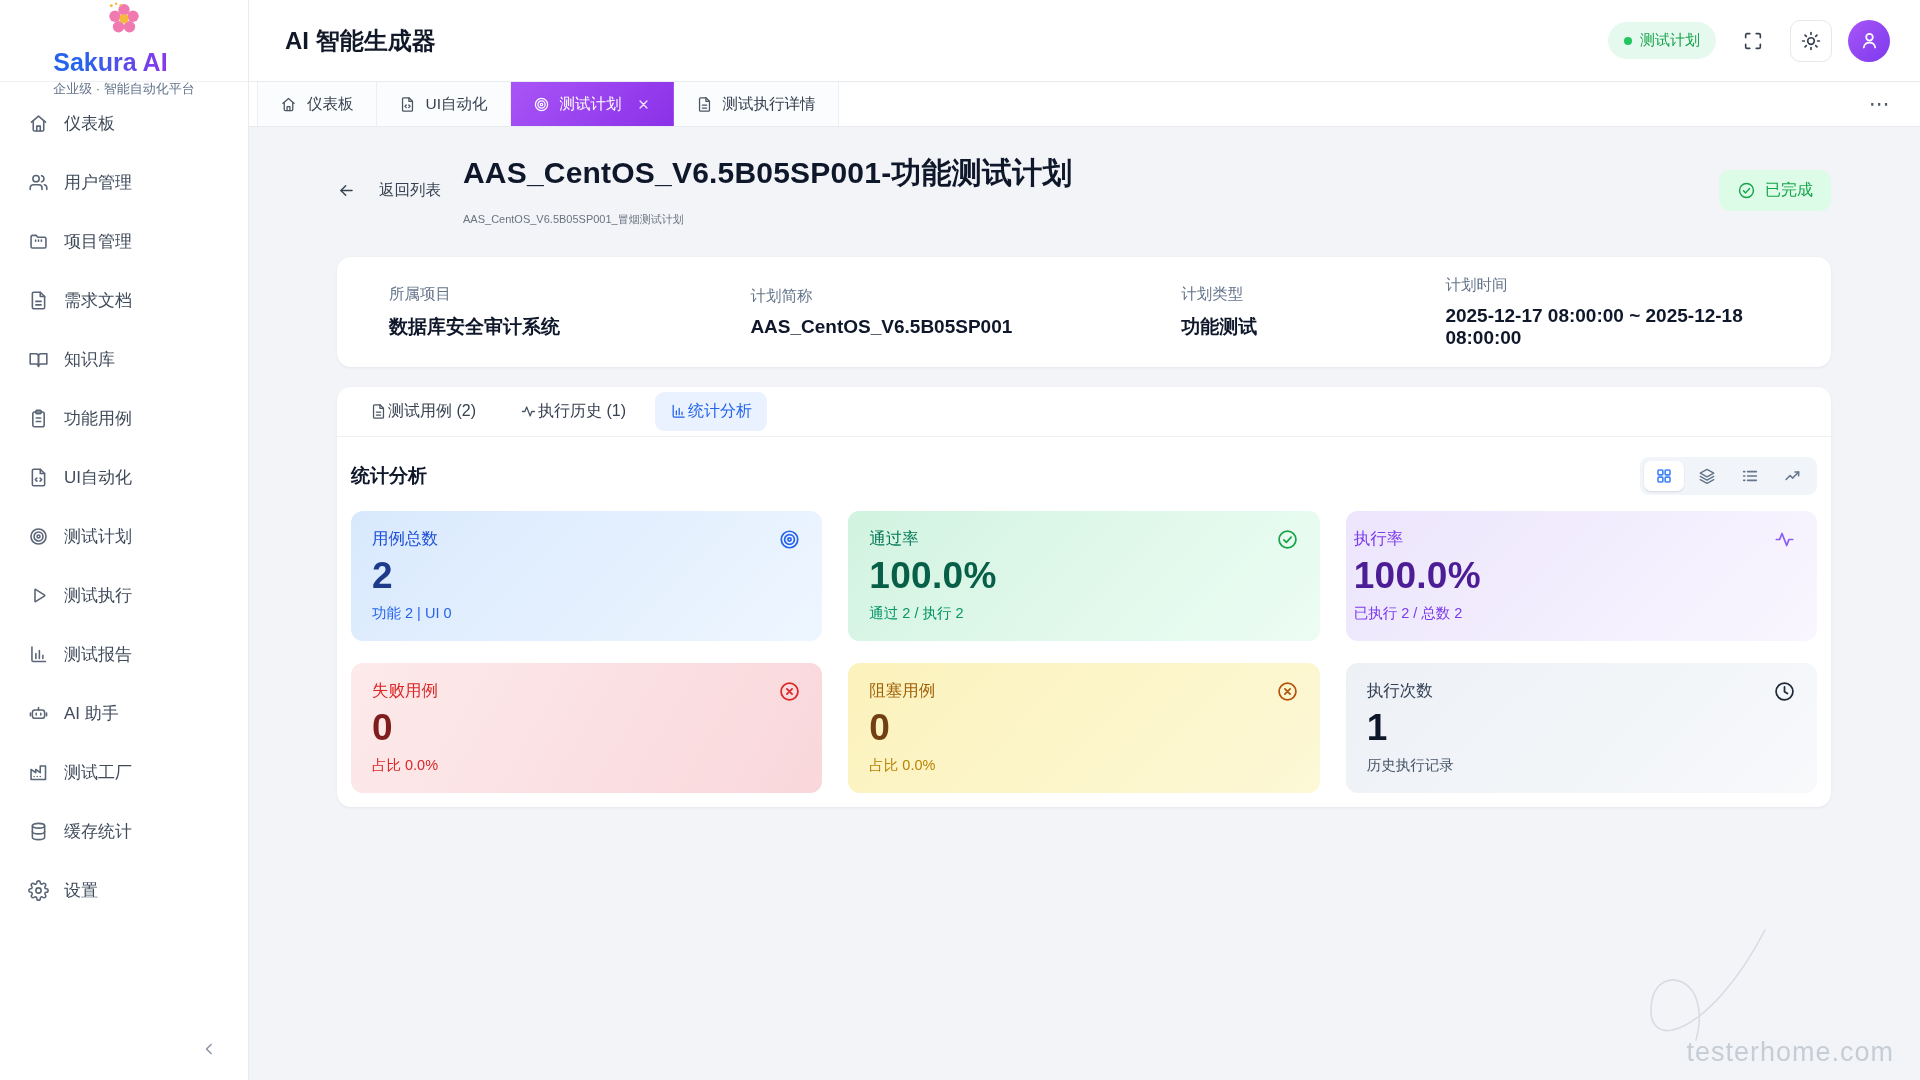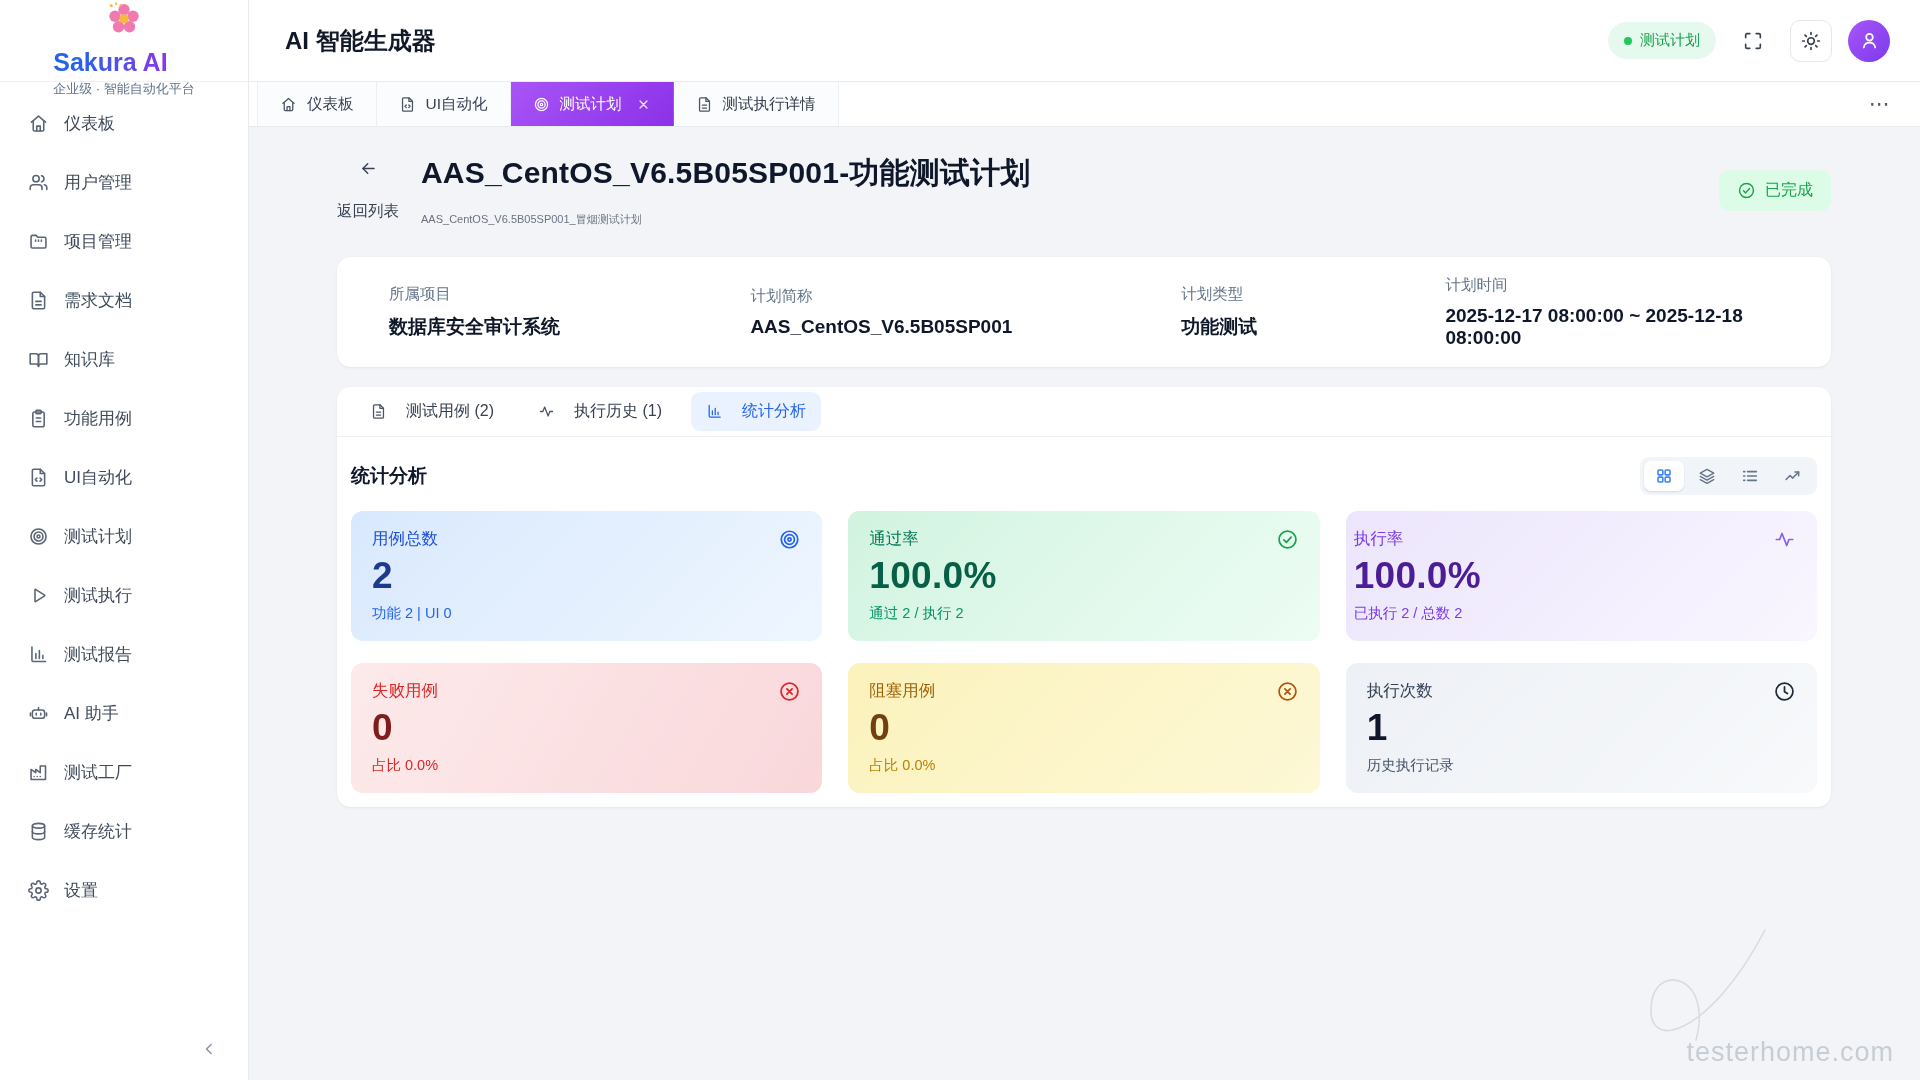--- a/index.html
+++ b/index.html
@@ -39,38 +39,38 @@
   .wtab .ic { width:17px; height:17px; color:#4b5563; }
   .wtab.active { background:linear-gradient(135deg,#a855f7,#8b31e8); color:#fff; border-color:transparent; }
   .wtab.active .ic { color:#fff; }
   .tab-close { width:15px; height:15px; color:#f1e4ff; margin-left:4px; cursor:pointer; }
   .tab-close svg { width:100%; height:100%; }
   .tab-more { margin-left:auto; display:flex; align-items:center; padding:0 28px; color:#4b5563; font-size:21px; letter-spacing:2px; cursor:pointer; }
 
   
   .content { flex:1; position:relative; overflow:hidden; padding:26px 89px 0 88px; }
   .title-row { display:flex; align-items:center; }
-  .back-link { display:flex; align-items:center; gap:23px; color:#374151; font-size:15.5px; cursor:pointer; margin-right:22px; white-space:nowrap;flex-direction:column; }
+  .back-link { display:flex; align-items:center; gap:23px; color:#374151; font-size:15.5px; cursor:pointer; margin-right:22px; white-space:nowrap; }
   .back-link .ic { width:19px; height:19px; }
   .title-block { flex:1; min-width:0; }
   .page-title { font-size:30px; font-weight:bold; color:#0f172a; letter-spacing:.2px; }
   .page-sub { font-size:11px; color:#6b7280; margin-top:18px; }
   .done-badge { display:flex; align-items:center; gap:9px; background:#dcfce7; color:#16a34a; font-size:16px; padding:10px 18px; border-radius:11px; white-space:nowrap; }
   .done-badge .ic { width:19px; height:19px; }
 
   .info-card { margin-top:30px; background:#fff; border-radius:14px; box-shadow:0 1px 3px rgba(16,24,40,.06); height:110px; display:flex; align-items:center; padding:0 52px; }
   .info-col { display:flex; flex-direction:column; gap:9px; }
   .info-col:nth-child(1){ flex-basis:26%; } .info-col:nth-child(2){ flex-basis:31%; }
   .info-col:nth-child(3){ flex-basis:19%; } .info-col:nth-child(4){ flex-basis:24%; }
   .info-label { font-size:15.5px; color:#64748b; }
   .info-value { font-size:19px; font-weight:bold; color:#0f172a; }
 
   .detail-card { margin-top:20px; background:#fff; border-radius:14px; box-shadow:0 1px 3px rgba(16,24,40,.06); padding-bottom:14px; }
   .detail-tabs { height:50px; border-bottom:1px solid #eef0f3; display:flex; align-items:center; gap:14px; padding:0 18px; }
-  .dtab { display:flex; align-items:center; gap:19px; padding:9px 15px; border-radius:9px; font-size:16px; color:#374151; cursor:pointer; }
+  .dtab { display:flex; align-items:center; gap:1px; padding:9px 15px; border-radius:9px; font-size:16px; color:#374151; cursor:pointer; }
   .dtab .ic { width:17px; height:17px; color:#4b5563; }
   .dtab.active { background:#e9f2fe; color:#2563eb; }
   .dtab.active .ic { color:#2563eb; }
 
   .stats-head { display:flex; align-items:center; justify-content:space-between; padding:20px 14px 16px 14px; }
   .stats-title { font-size:19px; font-weight:bold; color:#0f172a; }
   .view-toggles { display:flex; gap:3px; background:#f1f4f8; border-radius:9px; padding:4px; }
   .vbtn { width:40px; height:30px; display:flex; align-items:center; justify-content:center; border-radius:7px; border:none; background:transparent; color:#64748b; cursor:pointer; }
   .vbtn .ic { width:18px; height:18px; }
   .vbtn.active { background:#fff; color:#3b82f6; box-shadow:0 1px 2px rgba(16,24,40,.12); }

